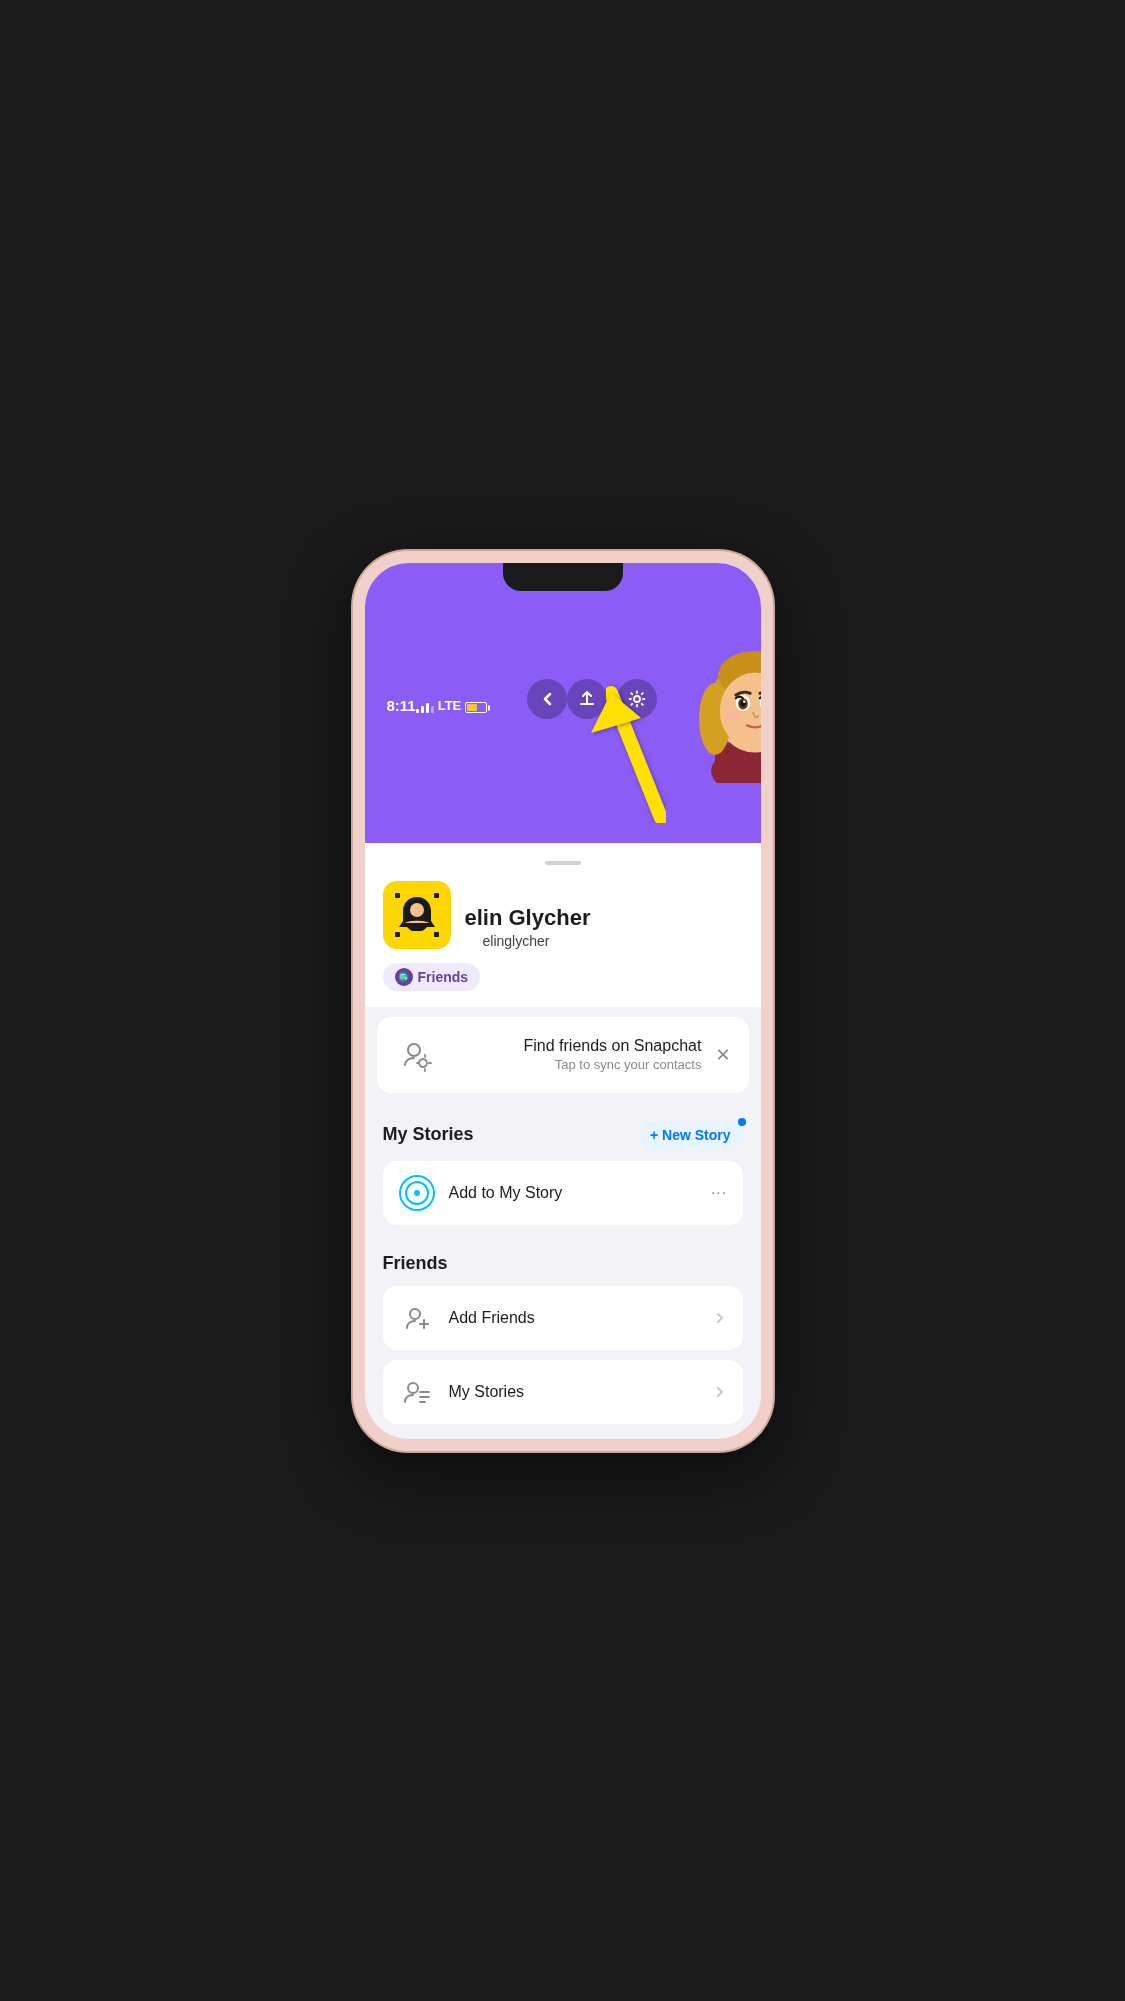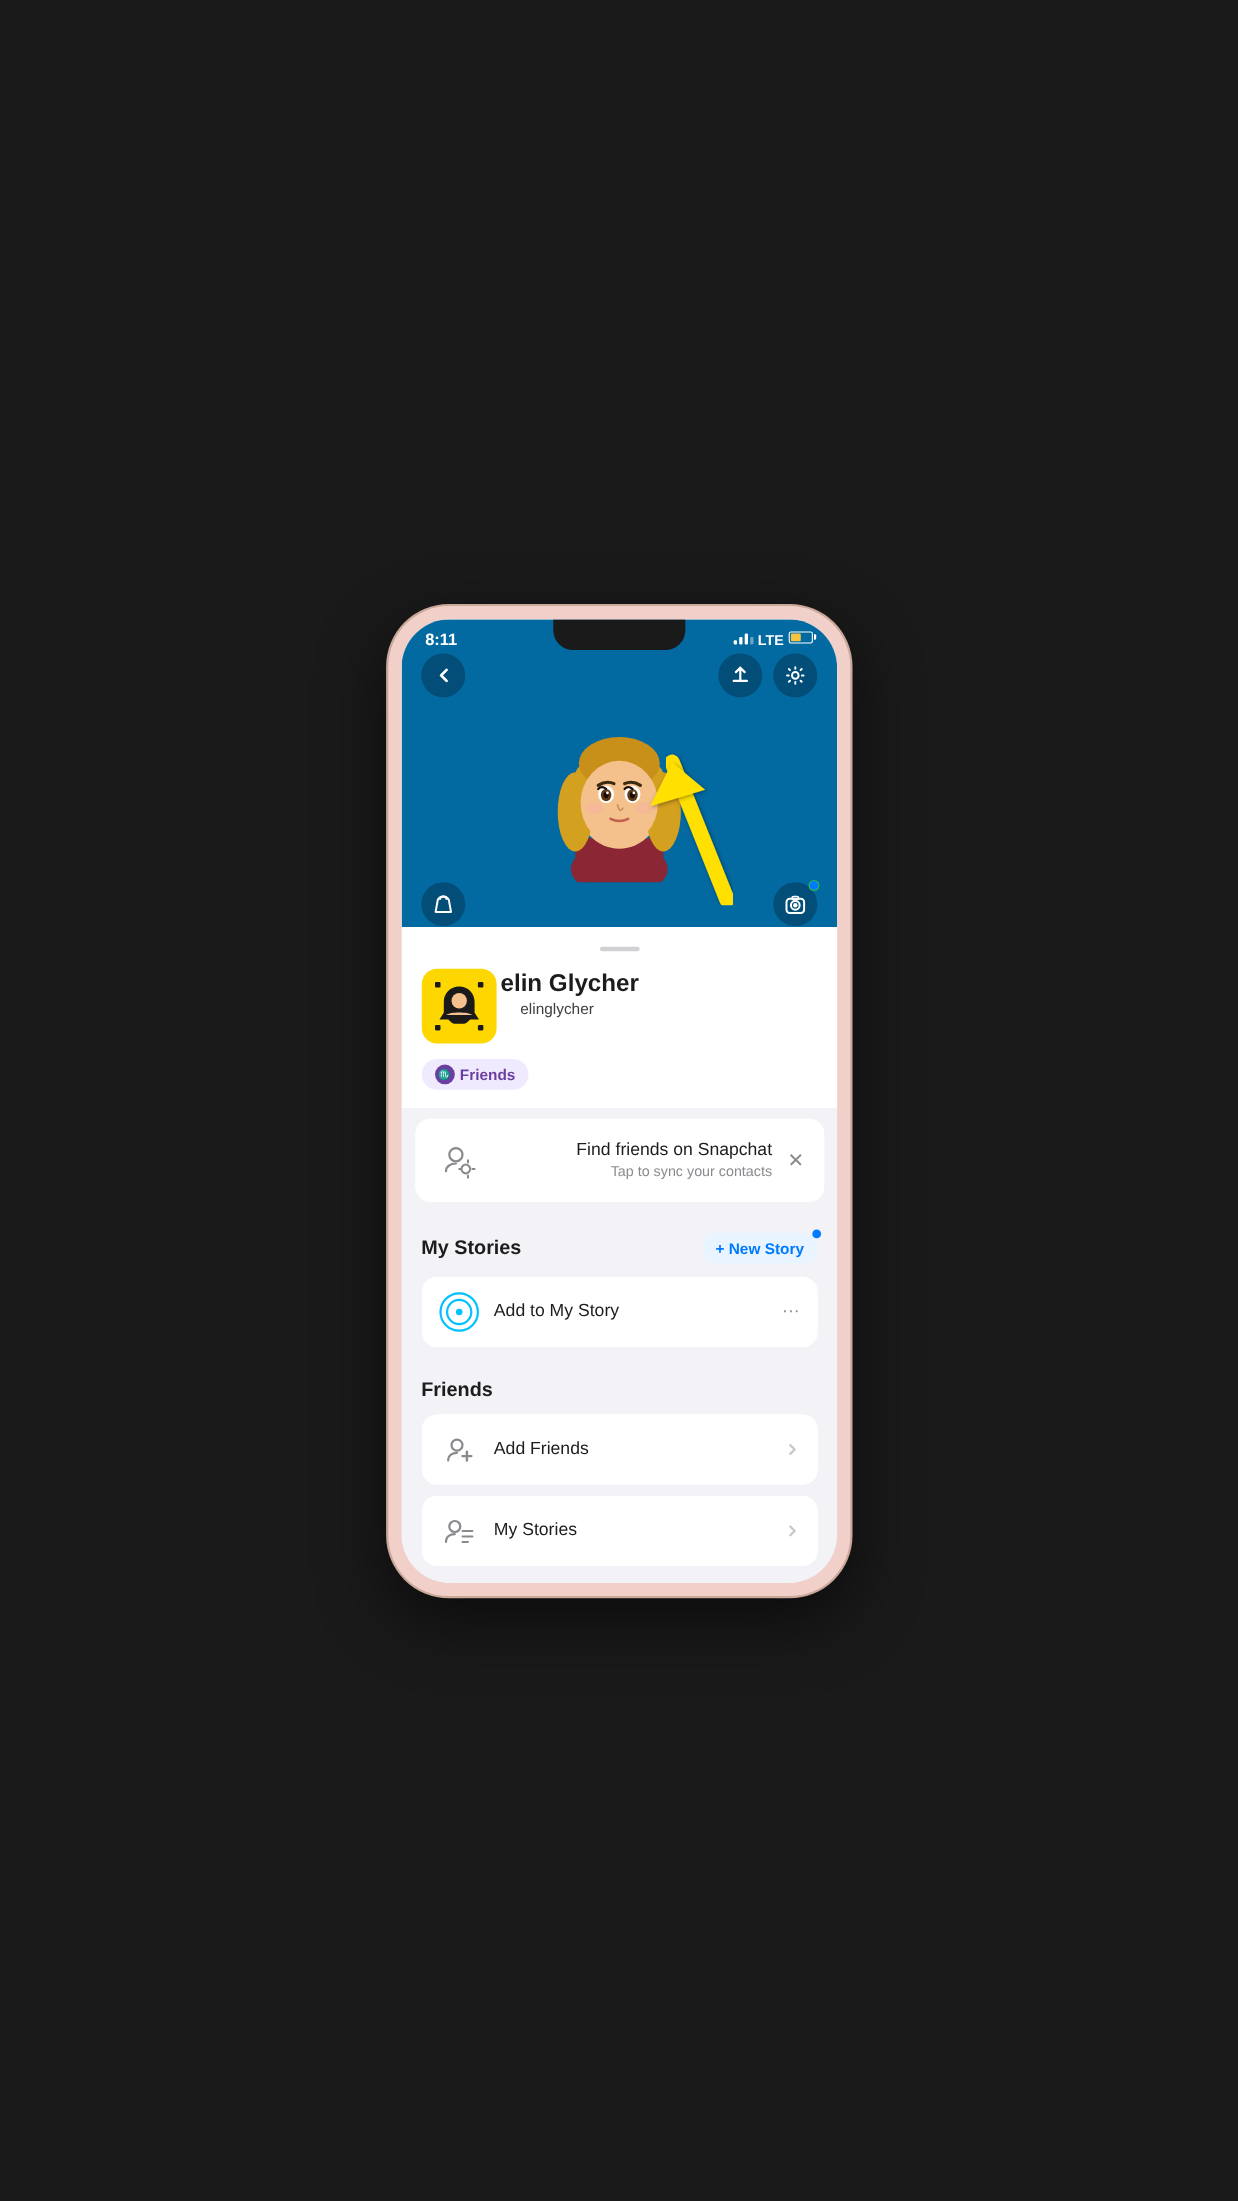--- a/index.html
+++ b/index.html
@@ -53,21 +53,21 @@
       color: white;
       font-size: 13px;
       font-weight: 600;
       position: relative;
       z-index: 10;
       background: transparent;
     }
     .status-time { font-size: 15px; font-weight: 700; }
     .status-right {
       display: flex;
-      align-items: flex-start;
+      align-items: flex-end;
       gap: 4px;
     }
     .signal-bars {
       display: flex;
       align-items: flex-end;
       gap: 2px;
       height: 12px;
     }
     .signal-bar {
       width: 3px;
@@ -97,25 +97,25 @@
       border-radius: 0 1px 1px 0;
     }
     .battery-fill {
       width: 55%;
       height: 100%;
       background: #f5c542;
       border-radius: 1px;
     }
     
     .green-header {
-      background: #0369a1;
+      background: #8b5cf6;
       height: 280px;
       position: relative;
       display: flex;
-      flex-direction: column;
+      flex-direction: row;
       flex-shrink: 0;
     }
     .header-controls {
       display: flex;
       justify-content: space-between;
       align-items: center;
       padding: 0 18px 8px;
     }
     .circle-btn {
       width: 40px;
@@ -194,22 +194,22 @@
     }
     .drag-handle {
       width: 36px;
       height: 4px;
       background: #d0d0d5;
       border-radius: 2px;
       margin: 0 auto 16px;
     }
     .profile-info {
       display: flex;
-      align-items: flex-start;
-      gap: 4px;
+      align-items: flex-end;
+      gap: 14px;
       margin-bottom: 14px;
     }
     .snapcode {
       width: 68px;
       height: 68px;
       background: #ffd700;
       border-radius: 14px;
       display: flex;
       align-items: center;
       justify-content: center;

